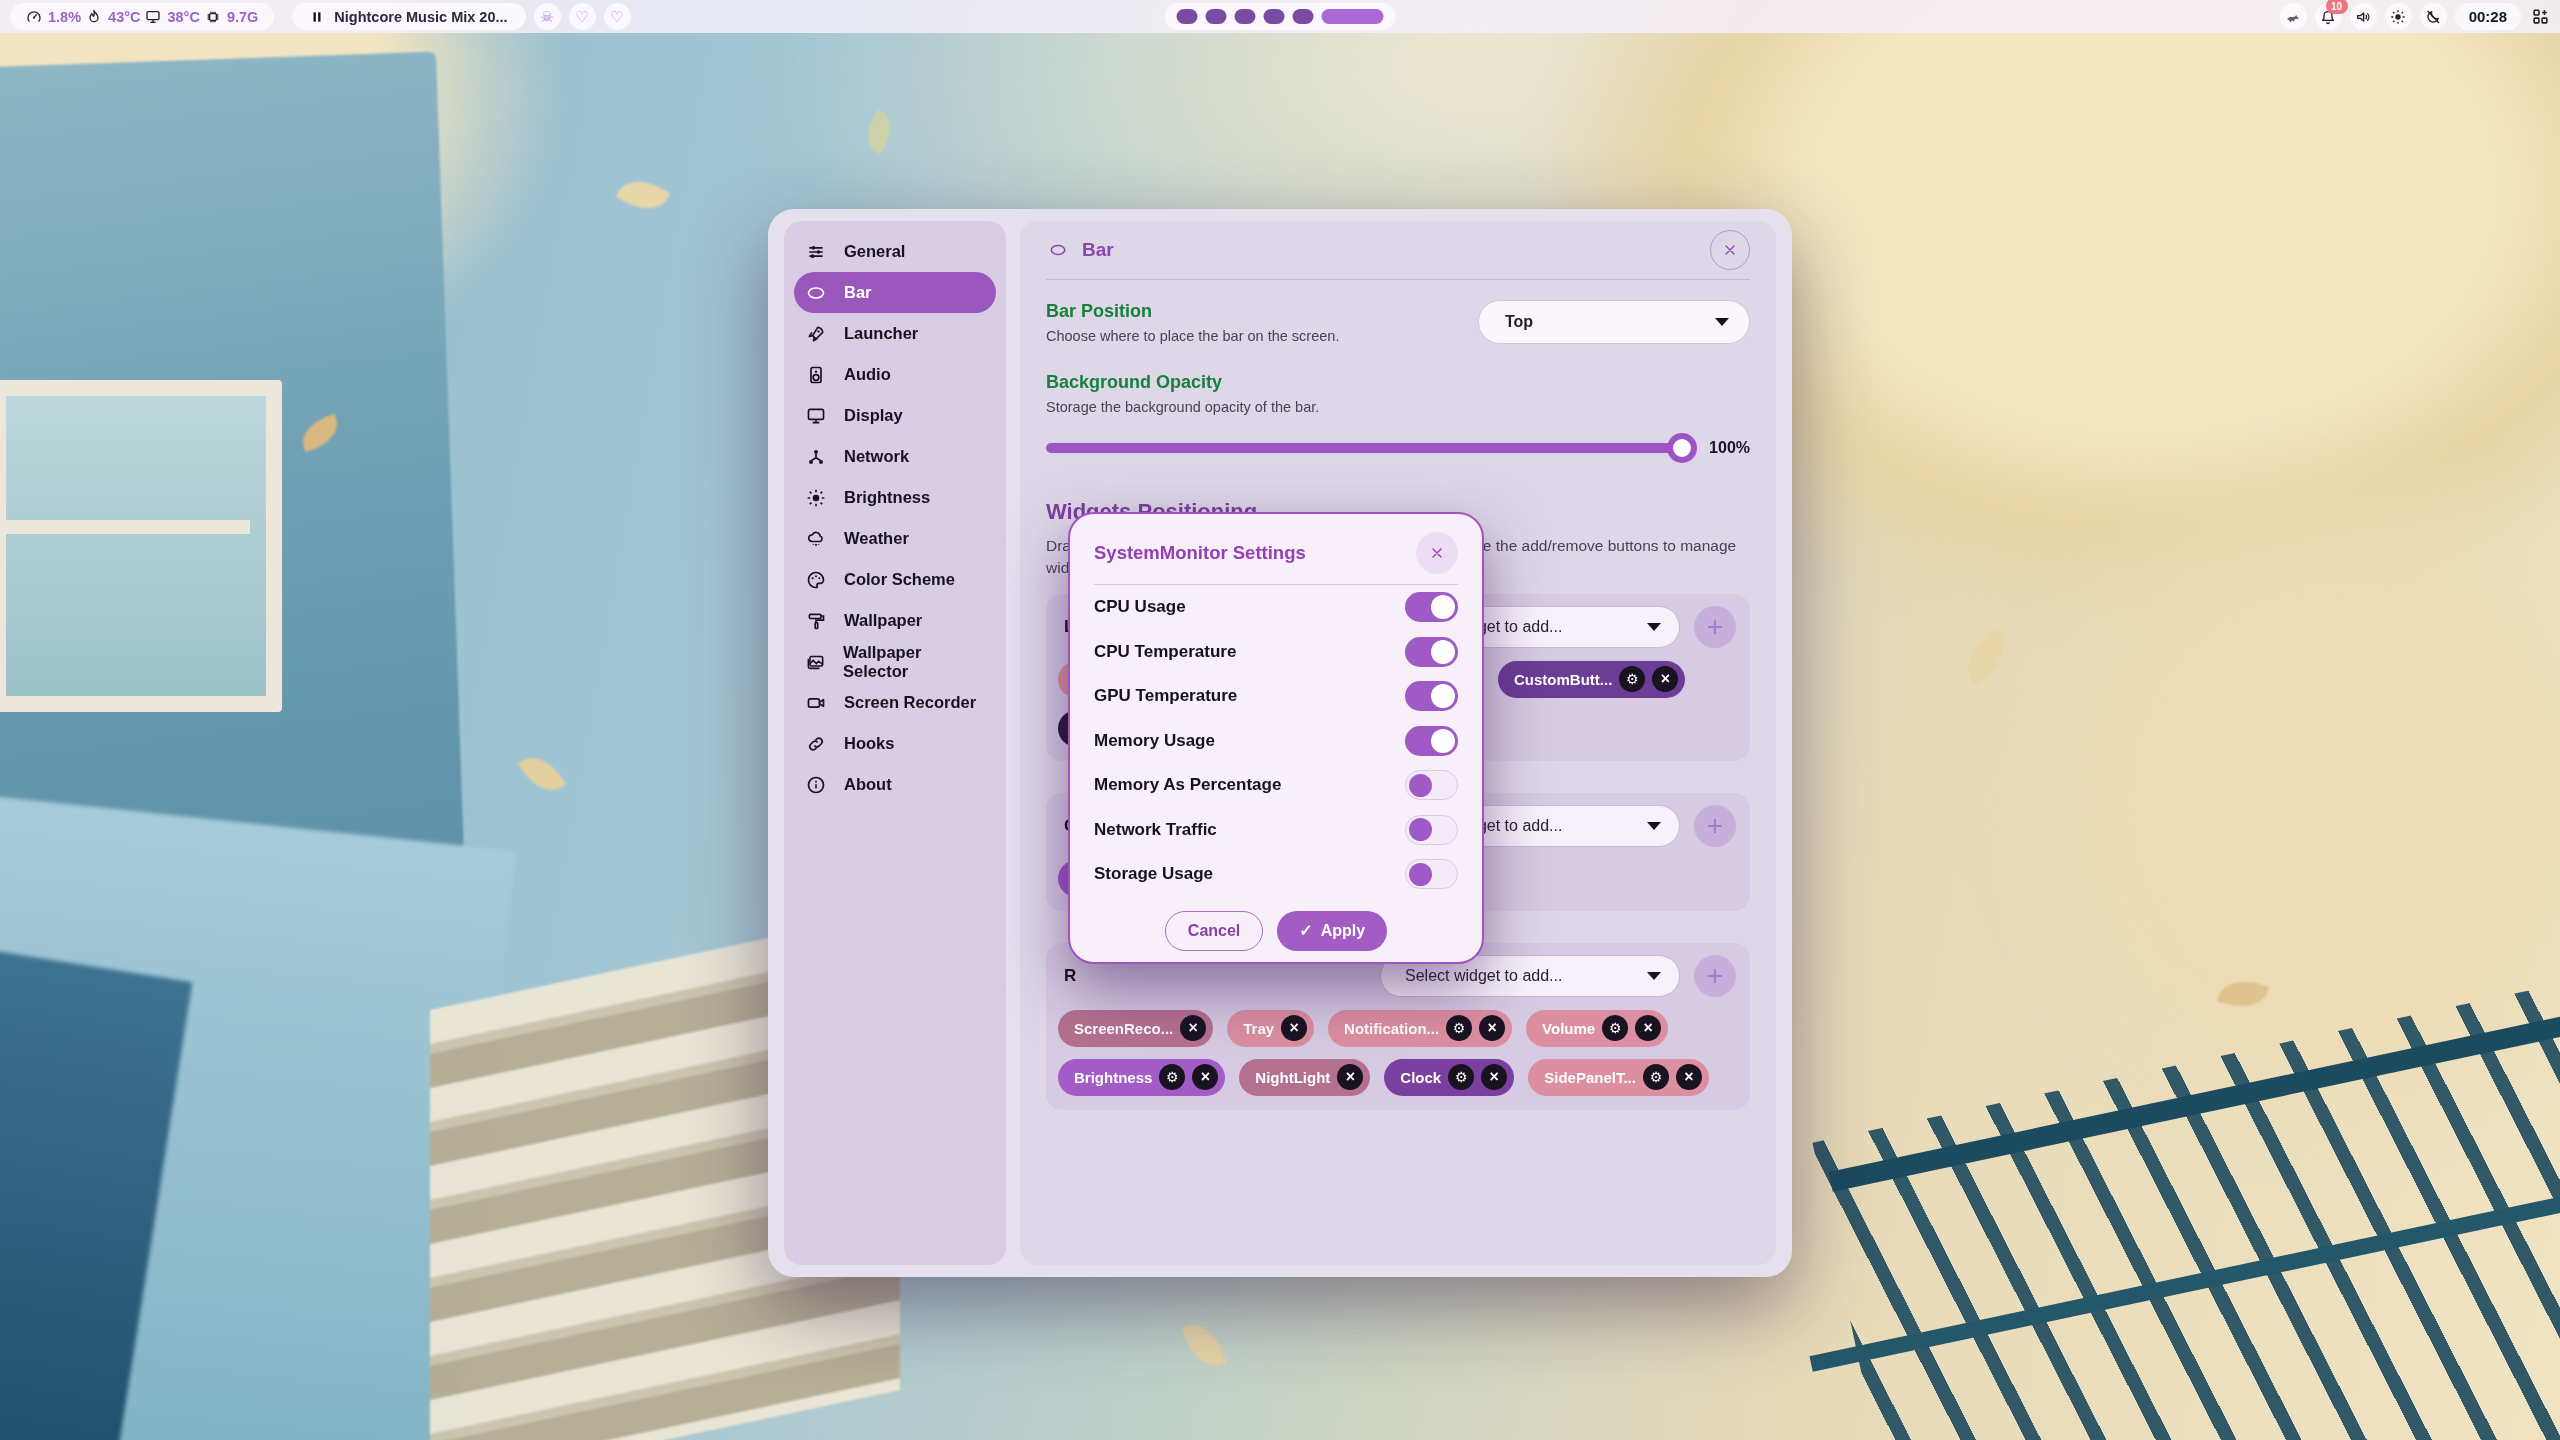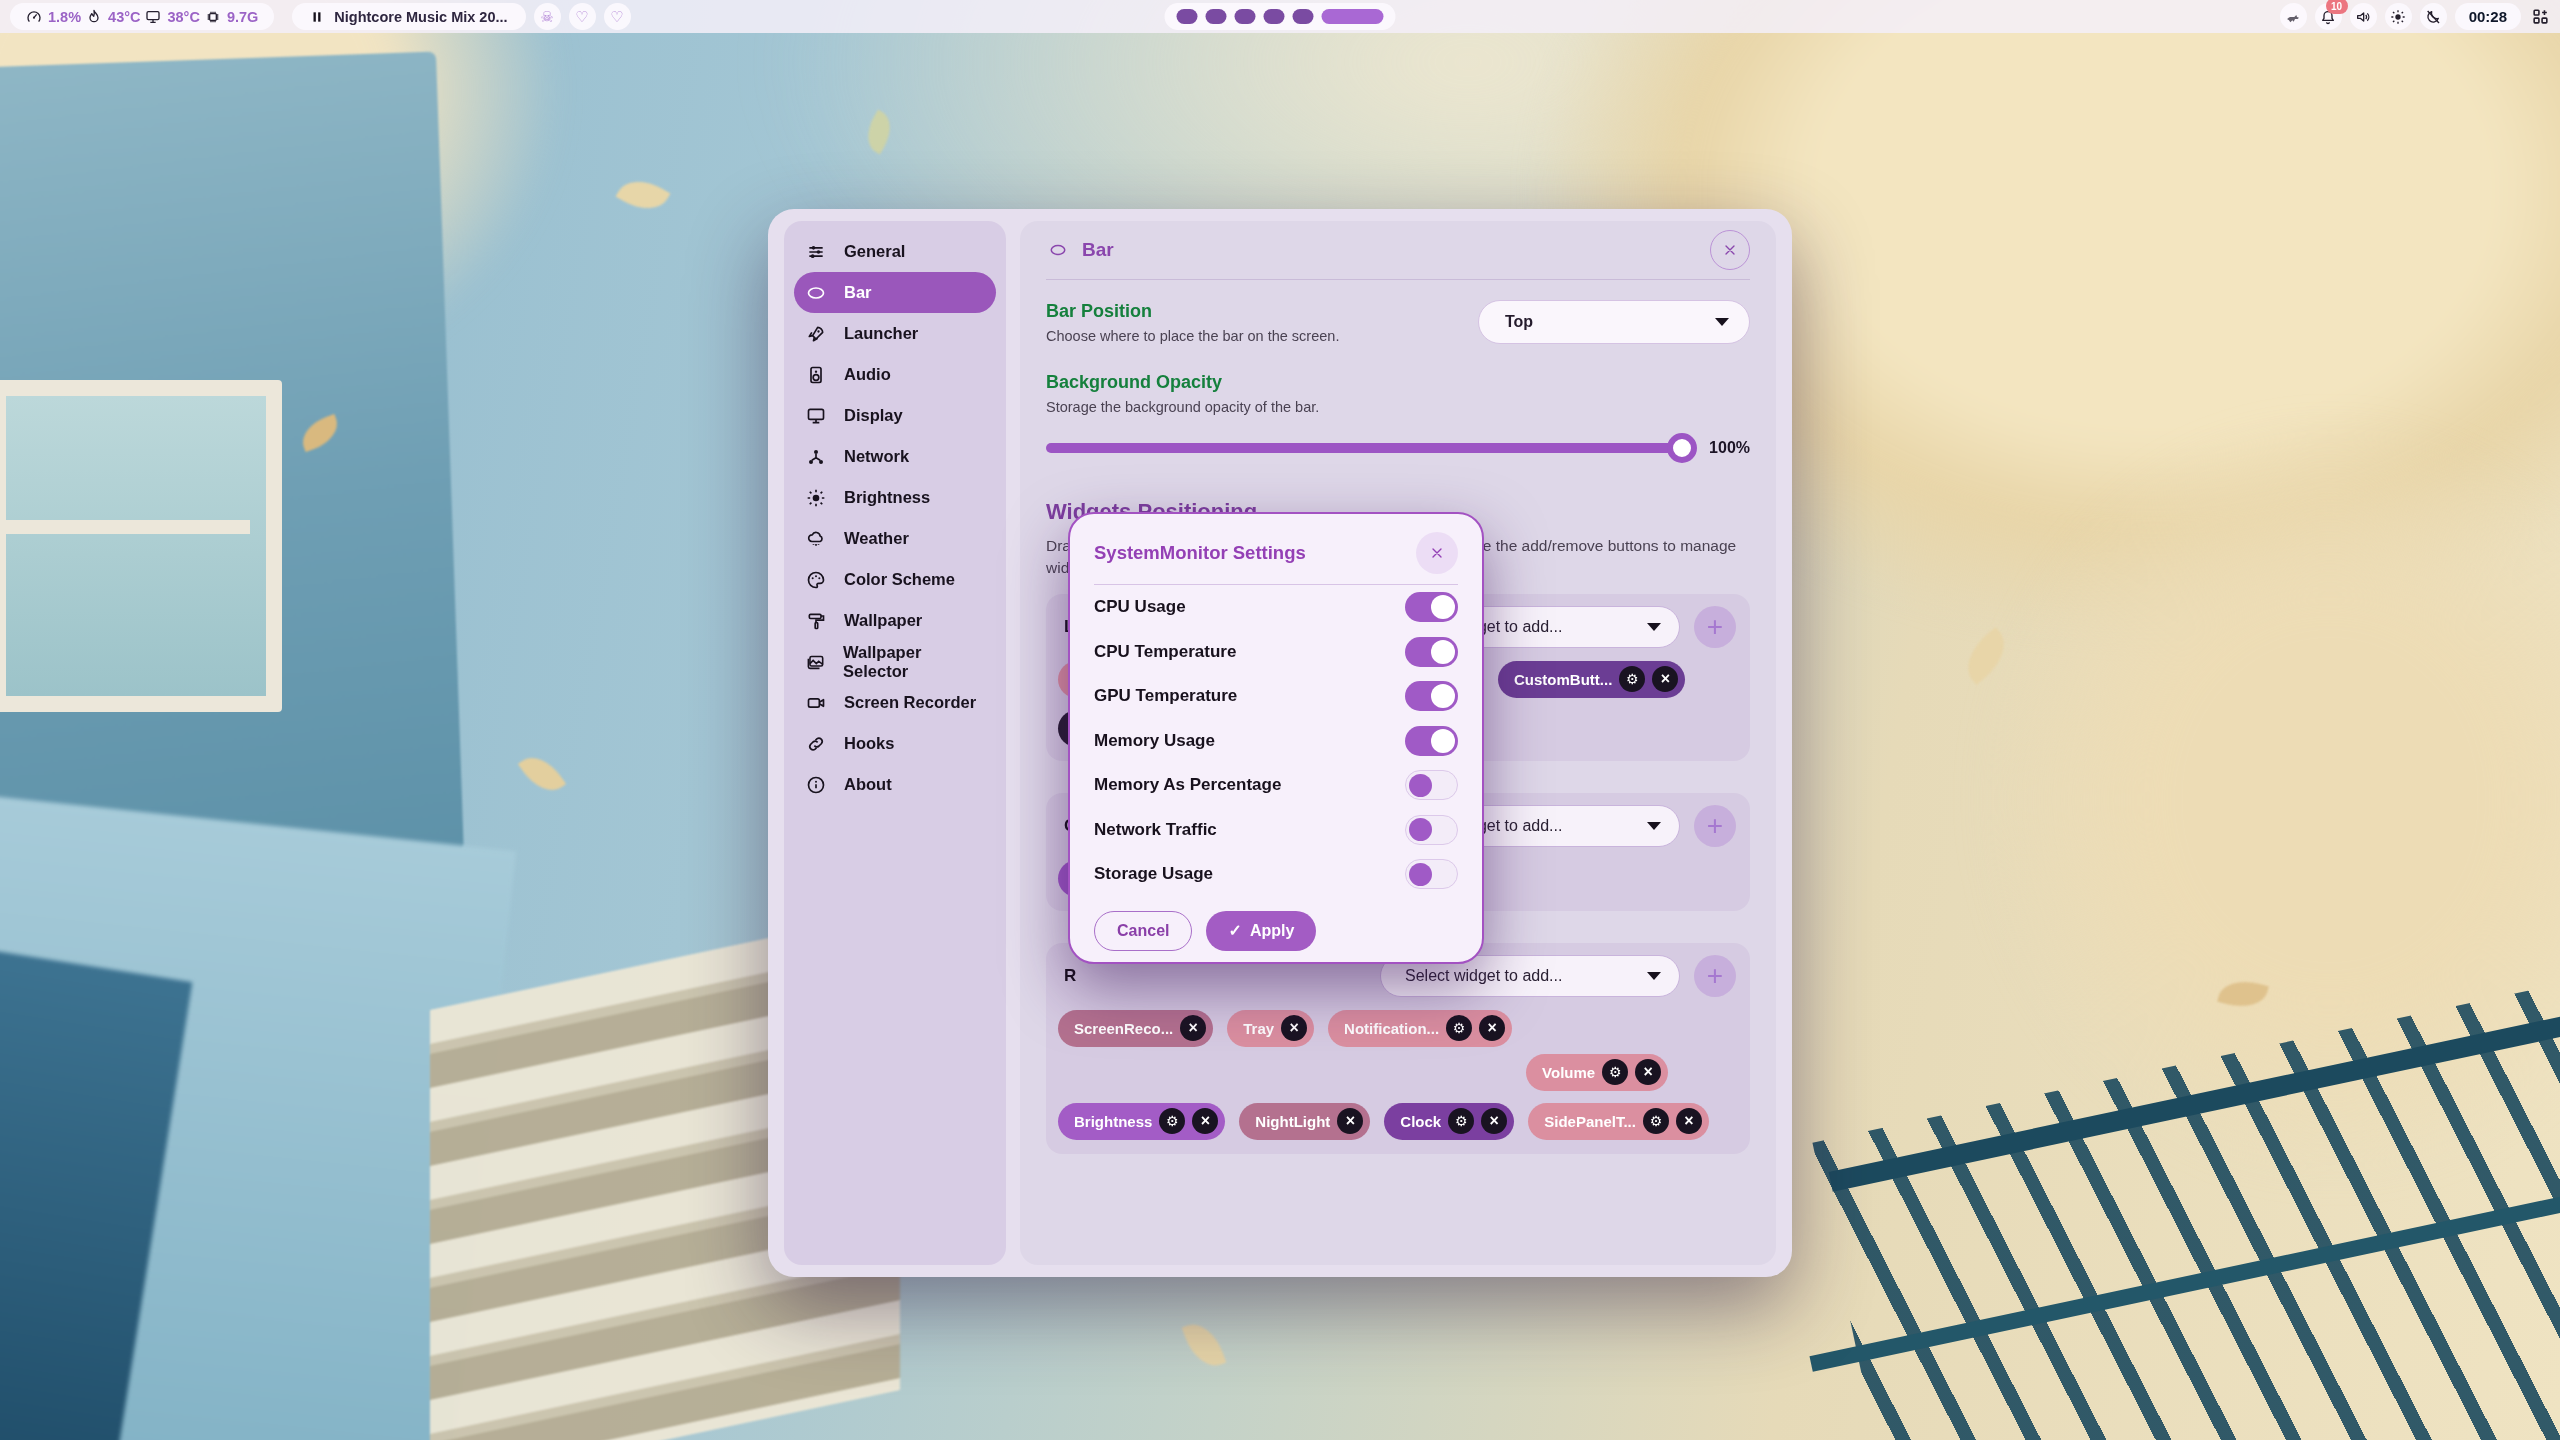--- a/index.html
+++ b/index.html
@@ -118,21 +118,21 @@
     display:flex;align-items:center;justify-content:center;margin-left:auto;}
   .modal-close .bicon{width:16px;height:16px;}
   .modal .divider{background:#d8c4e6;margin-top:10px;}
   .toggle-row{height:44.5px;display:flex;align-items:center;}
   .toggle-label{font-size:17px;font-weight:700;color:#18111d;}
   .toggle{width:53px;height:30px;border-radius:15px;position:relative;margin-left:auto;box-sizing:border-box;}
   .toggle.on{background:#a05ac6;}
   .toggle.on::after{content:"";position:absolute;right:3px;top:3px;width:24px;height:24px;border-radius:50%;background:#fff;}
   .toggle.off{background:#f3ecf8;border:1.5px solid #dcc9ea;}
   .toggle.off::after{content:"";position:absolute;left:3px;top:2.5px;width:23px;height:23px;border-radius:50%;background:#a05ac6;}
-  .modal-footer{display:flex;justify-content:flex-start;gap:14px;margin-top:14px;}
+  .modal-footer{display:flex;justify-content:center;gap:14px;margin-top:14px;}
   .btn{height:40px;border-radius:20px;display:flex;align-items:center;gap:8px;
     font-size:16px;font-weight:700;padding:0 22px;box-sizing:border-box;}
   .btn.cancel{border:1.5px solid #a96fc9;color:#8a3fa8;background:transparent;}
   .btn.apply{background:#a35cc4;color:#fff;}
   .glyph{line-height:1;}
 </style>
 </head>
 <body>
 
 <div class="wp wp-glow"></div>
@@ -523,21 +523,21 @@
             </div>
             <div class="chip" style="background: rgb(219, 143, 160);">
               <span class="chip-label">Tray</span>
               <span class="mini x">×</span>
             </div>
             <div class="chip" style="background: rgb(219, 143, 160);">
               <span class="chip-label">Notification...</span>
               <span class="mini">⚙</span>
               <span class="mini x">×</span>
             </div>
-            <div class="chip" style="background: rgb(219, 143, 160); margin-top: 44px;">
+            <div class="chip" style="background: rgb(219, 143, 160);">
               <span class="chip-label">Volume</span>
               <span class="mini">⚙</span>
               <span class="mini x">×</span>
             </div>
           </div>
           <div class="chip-row">
             <div class="chip" style="background: rgb(163, 92, 198);">
               <span class="chip-label">Brightness</span>
               <span class="mini">⚙</span>
               <span class="mini x">×</span>

